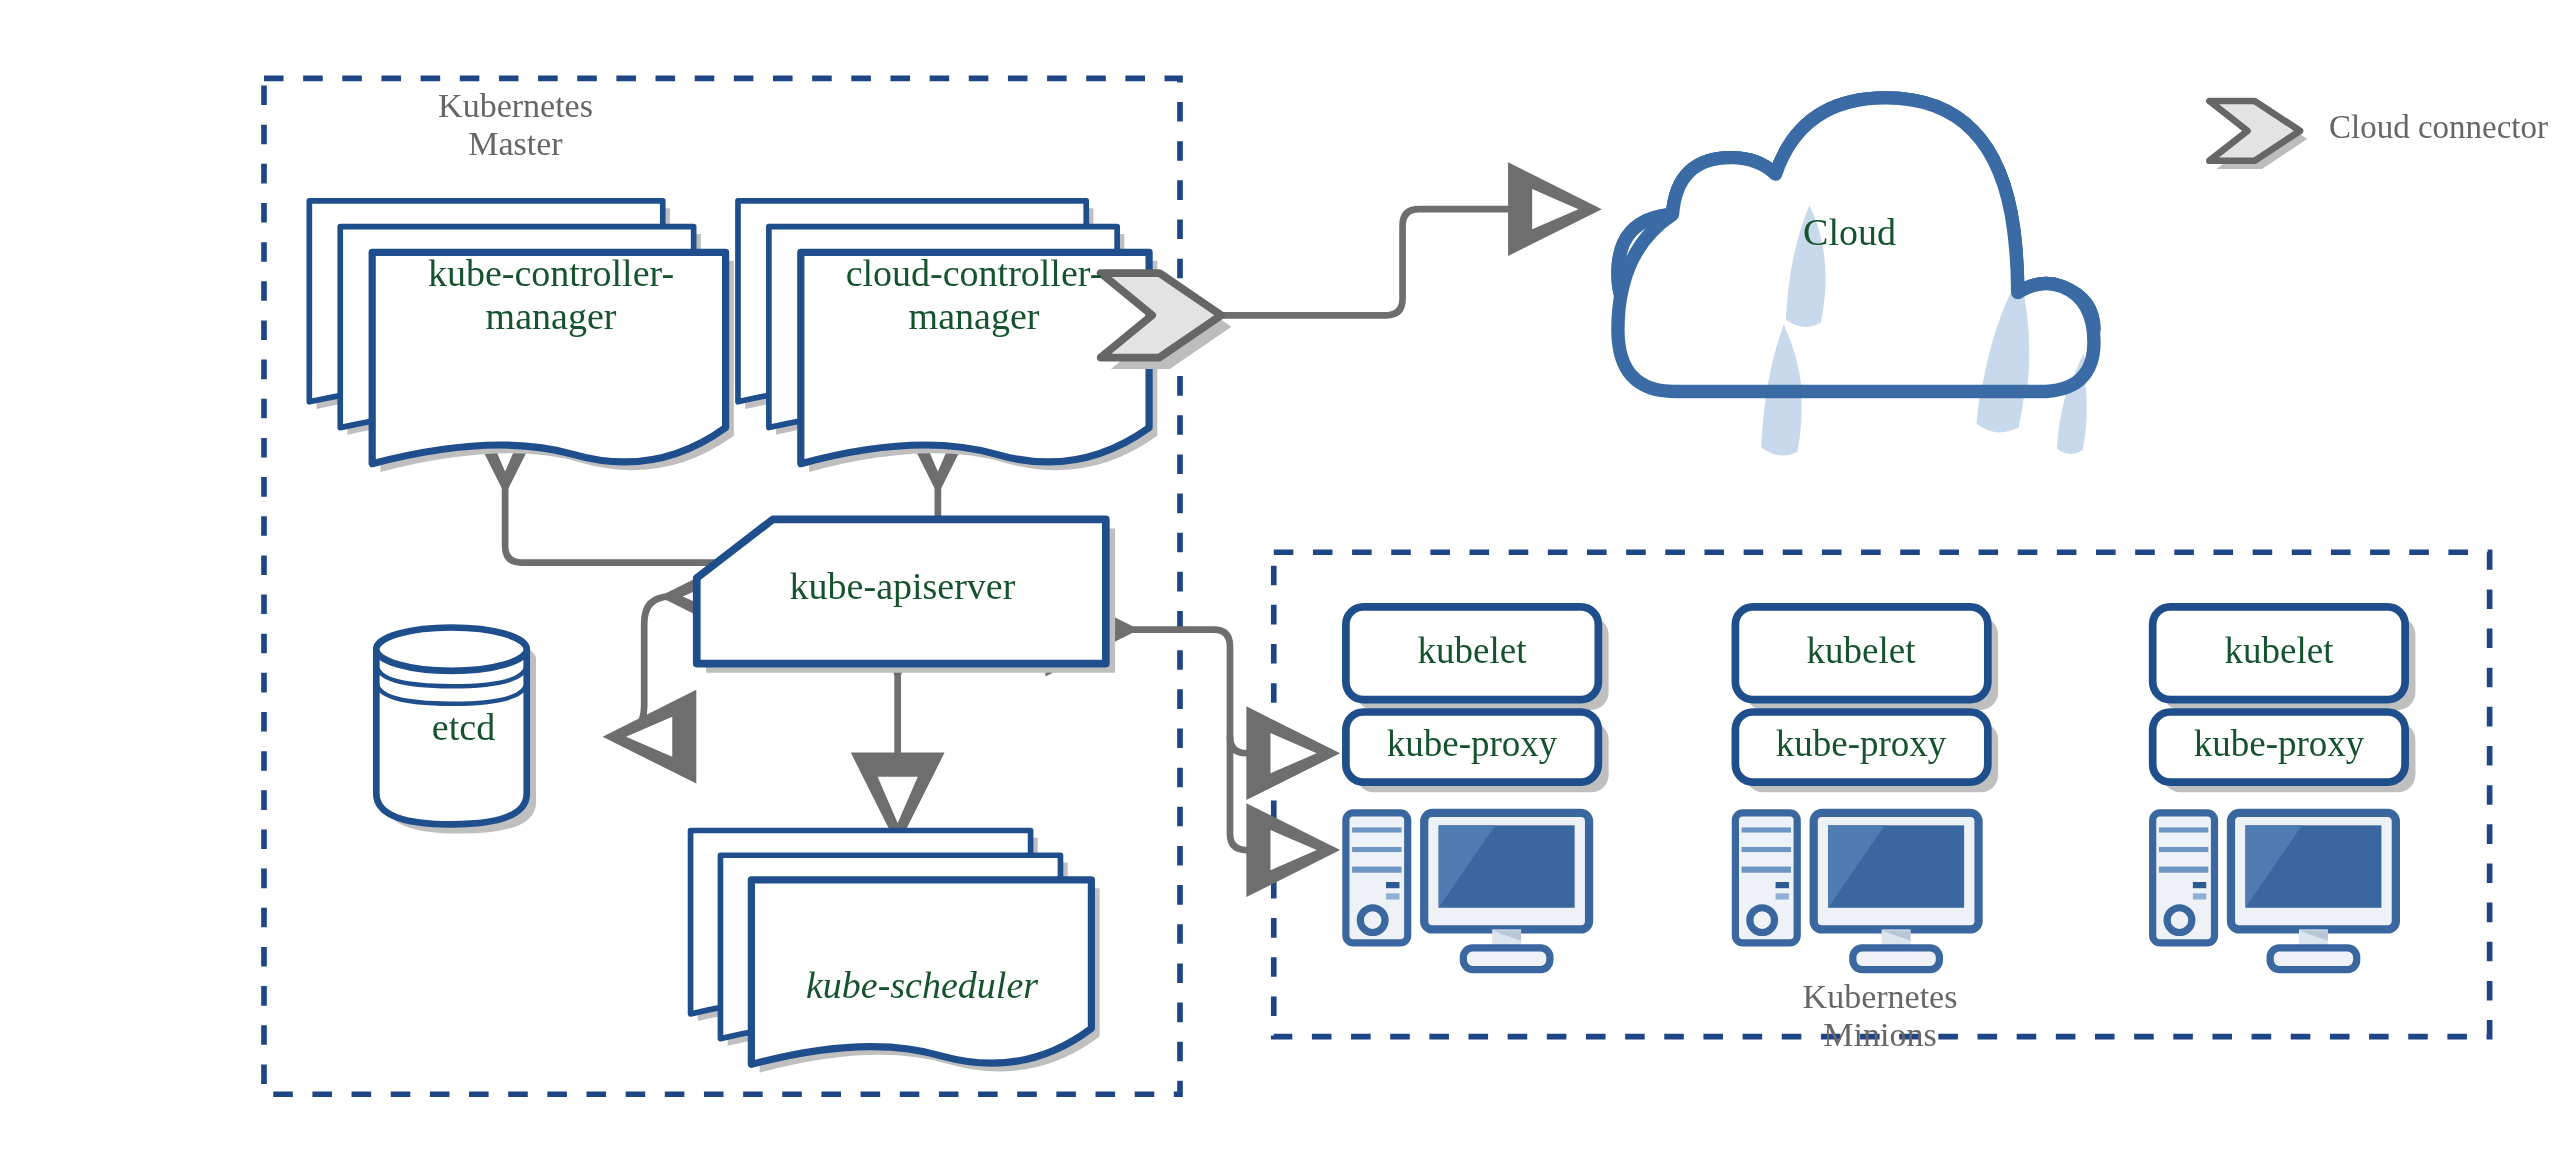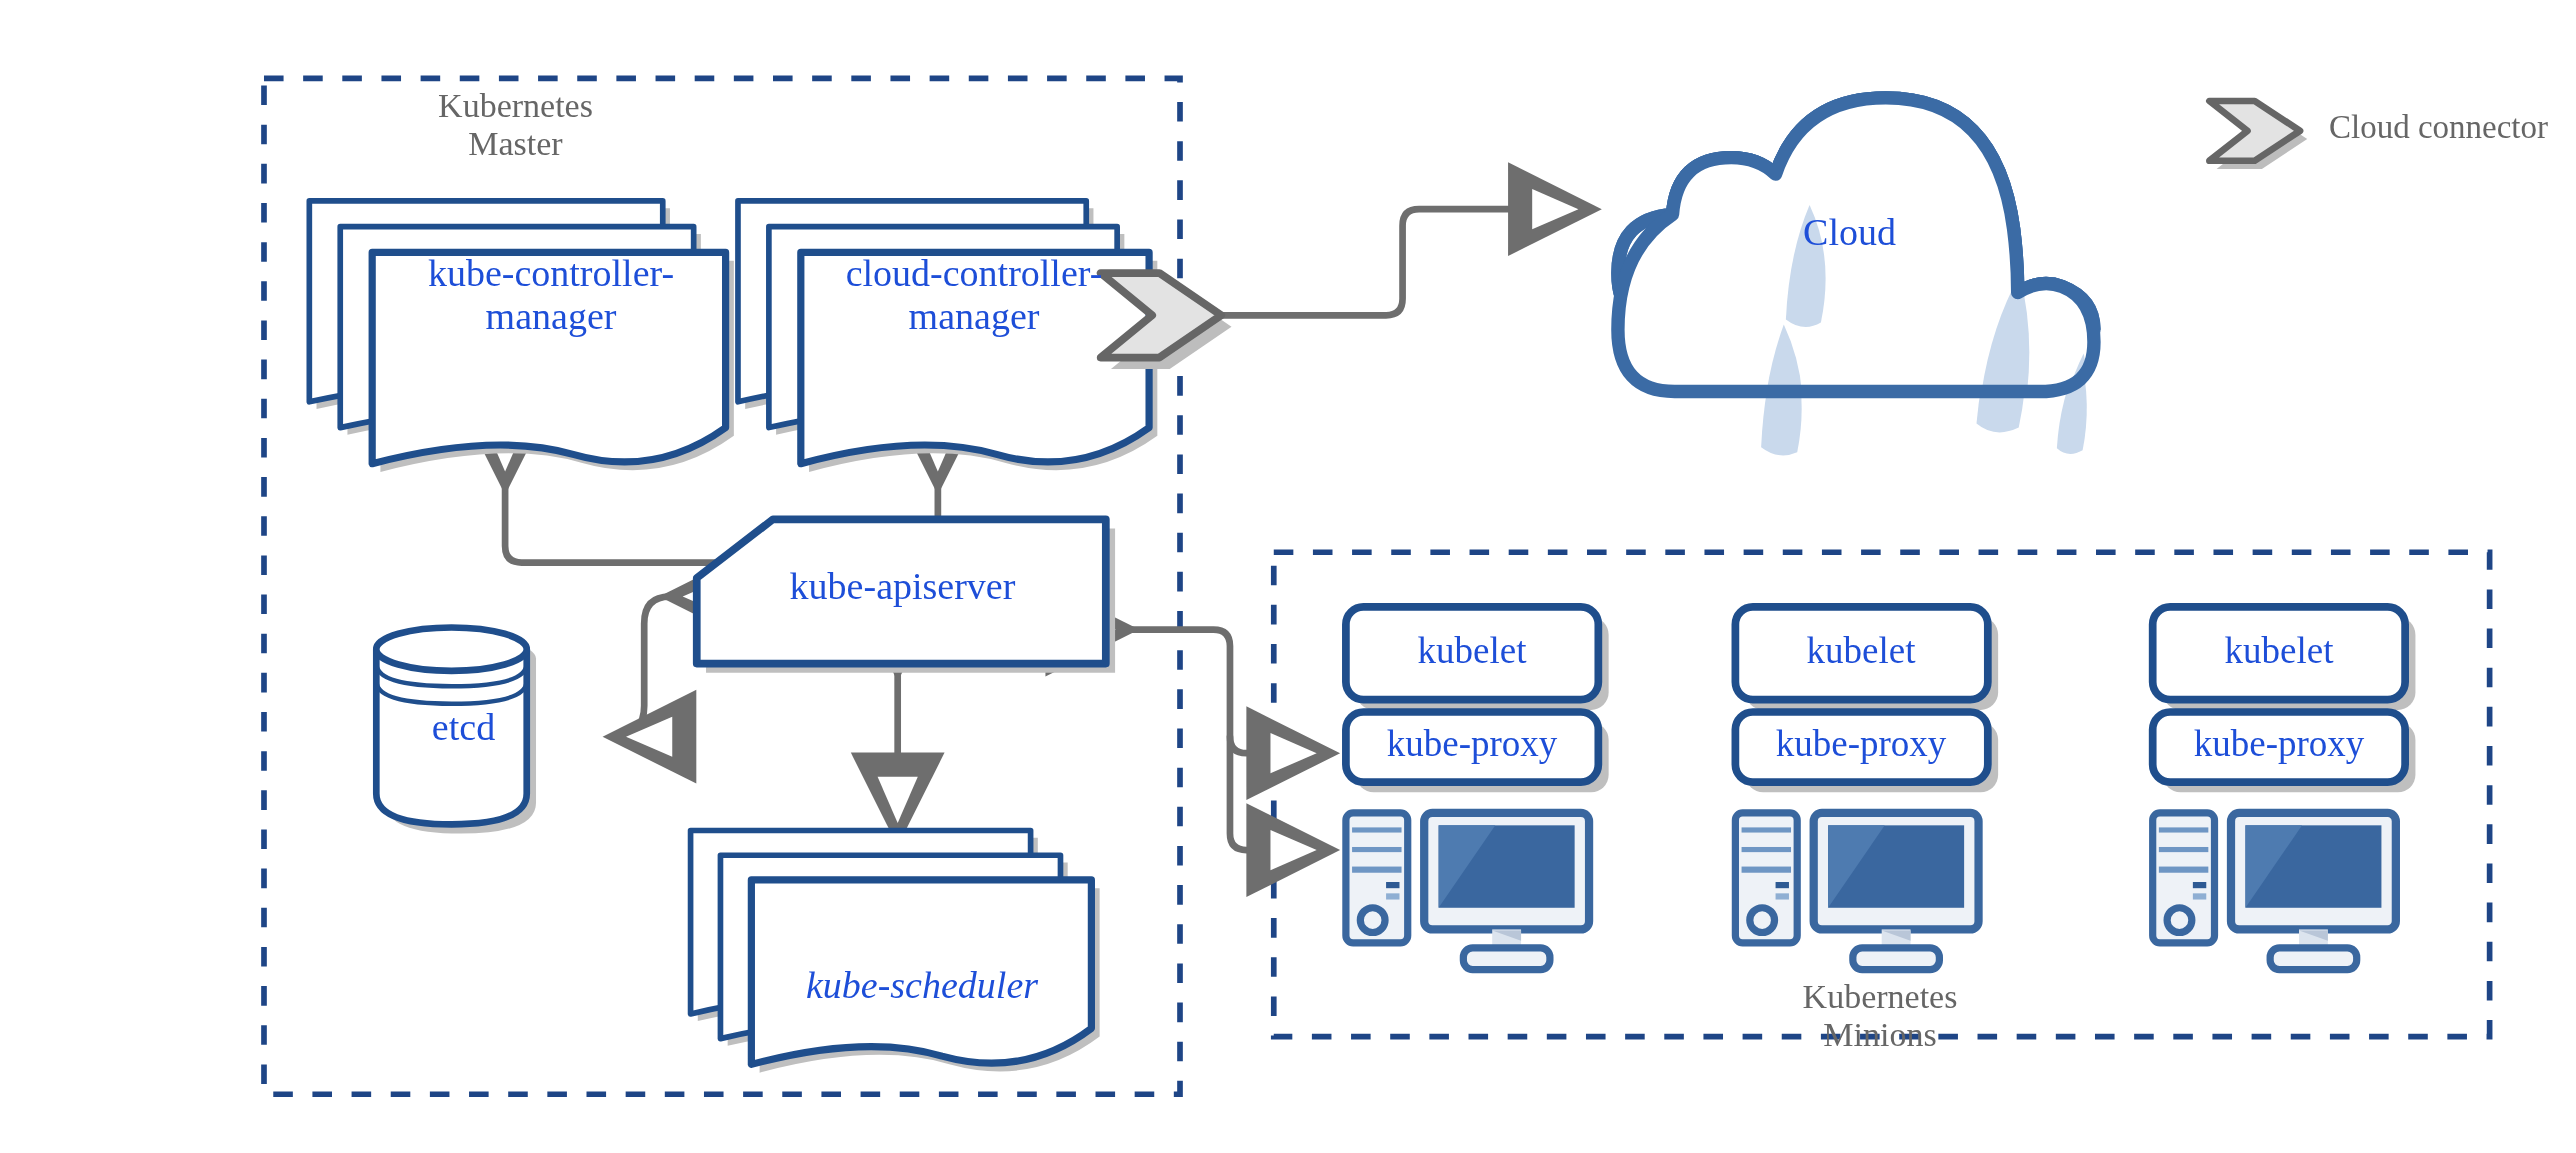--- a/index.html
+++ b/index.html
@@ -24,21 +24,21 @@
     width: 2665px;
     height: 1153px;
   }
   .lbl {
     position: absolute;
     text-align: center;
     line-height: 1.12;
     white-space: pre;
     pointer-events: none;
   }
-  .lbl-blue { color: #1d4ed8; }
+  .lbl-blue { color: #14532d; }
   .lbl-gray { color: #666666; }
 </style>
 </head>
 <body>
 
 <div id="stage">
 
 <svg id="canvas" viewBox="0 0 5172 2238" xmlns="http://www.w3.org/2000/svg">
 
   <defs>

